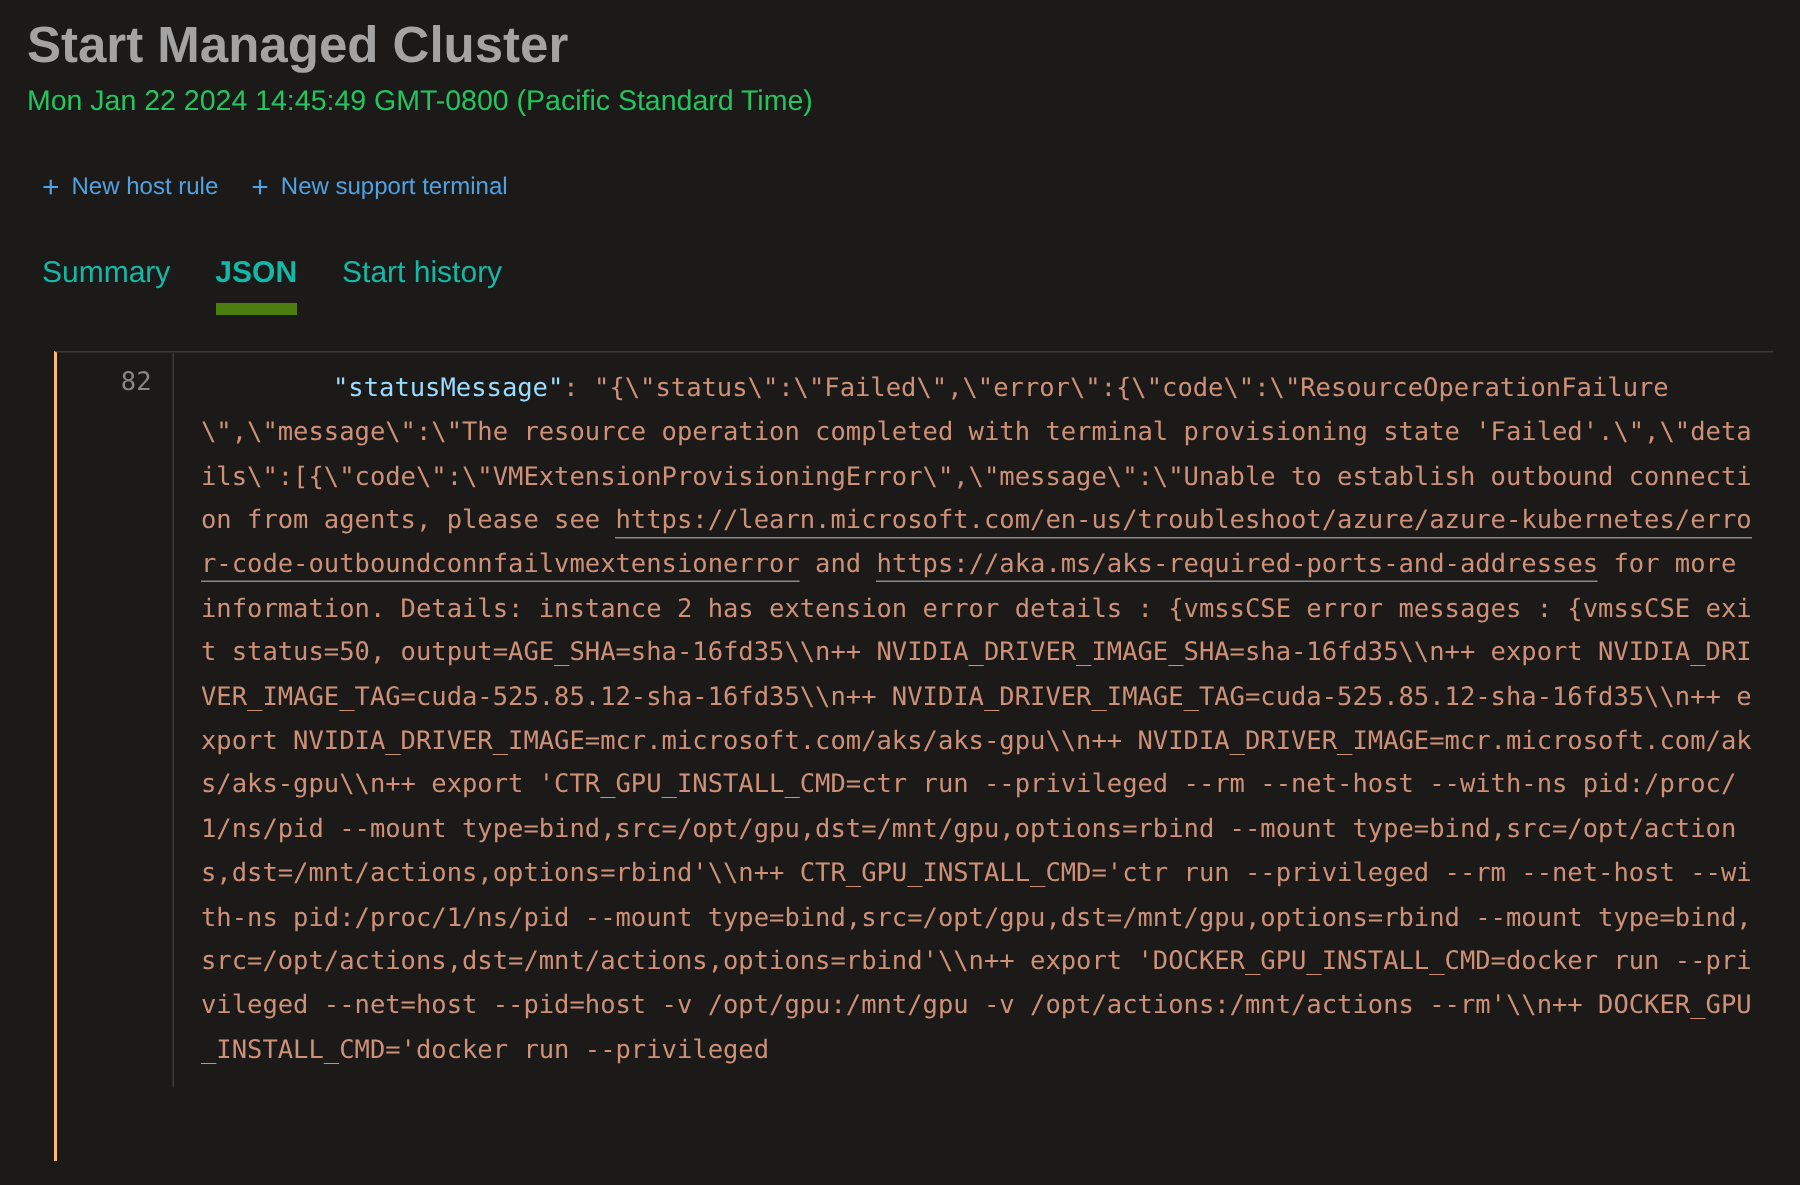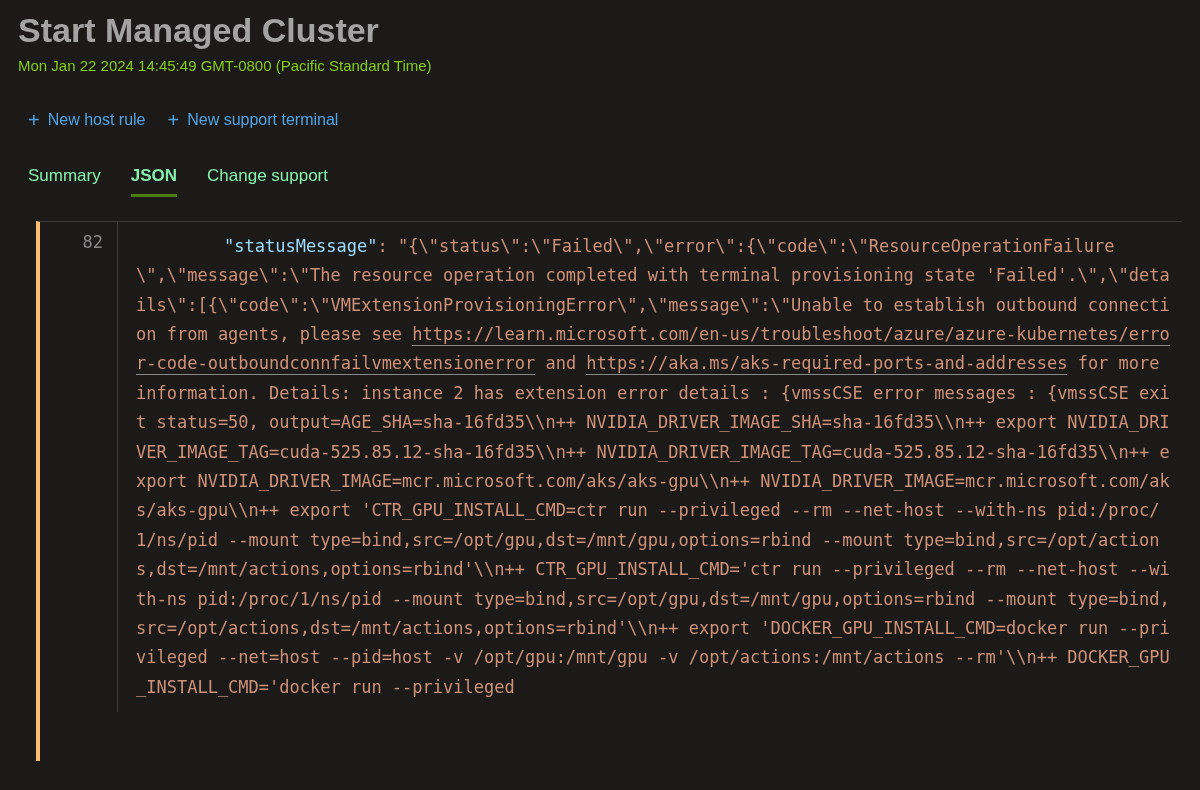--- a/index.html
+++ b/index.html
@@ -14,22 +14,22 @@
   .page {
     padding: 10px 18px 0 18px;
   }
   .title {
     font-size: 34px;
     font-weight: 600;
     color: #a3a3a3;
     line-height: 1.2;
   }
   .subtitle {
-    font-size: 15px;
-    color: #84cc16;
+    font-size: 19px;
+    color: #22c55e;
     margin-top: 6px;
   }
   .action-bar {
     display: flex;
     gap: 22px;
     margin-top: 36px;
     padding-left: 10px;
   }
   .action-item {
     display: inline-flex;
@@ -45,34 +45,34 @@
     line-height: 1;
   }
   .tabs {
     display: flex;
     gap: 30px;
     margin-top: 36px;
     padding-left: 10px;
     border-bottom: none;
   }
   .tab {
-    font-size: 17px;
-    color: #86efac;
+    font-size: 20px;
+    color: #14b8a6;
     padding-bottom: 8px;
     cursor: pointer;
   }
   .tab.active {
     font-weight: 600;
-    border-bottom: 3px solid #4d7c0f;
+    border-bottom: 8px solid #4d7c0f;
   }
   .json-panel {
     margin-top: 24px;
     margin-left: 18px;
     border-top: 1px solid #3a3a3a;
-    border-left: 4px solid #fdba74;
+    border-left: 2px solid #fdba74;
     height: 540px;
     overflow: hidden;
     position: relative;
   }
   .json-row {
     display: flex;
     align-items: flex-start;
   }
   .gutter {
     width: 78px;
@@ -124,21 +124,21 @@
     </div>
     <div class="action-item">
       <span class="plus">+</span>
       <span>New support terminal</span>
     </div>
   </div>
 
   <div class="tabs">
     <div class="tab">Summary</div>
     <div class="tab active">JSON</div>
-    <div class="tab">Change support</div>
+    <div class="tab">Start history</div>
   </div>
 
   <div class="json-panel">
     <div class="json-row">
       <div class="gutter">82</div>
       <div class="code">
         <span class="indent"></span><span class="key">"statusMessage"</span><span>: </span><span>"{\"status\":\"Failed\",\"error\":{\"code\":\"ResourceOperationFailure\",\"message\":\"The resource operation completed with terminal provisioning state 'Failed'.\",\"details\":[{\"code\":\"VMExtensionProvisioningError\",\"message\":\"Unable to establish outbound connection from agents, please see </span><a>https://learn.microsoft.com/en-us/troubleshoot/azure/azure-kubernetes/error-code-outboundconnfailvmextensionerror</a><span> and </span><a>https://aka.ms/aks-required-ports-and-addresses</a><span> for more information. Details: instance 2 has extension error details : {vmssCSE error messages : {vmssCSE exit status=50, output=AGE_SHA=sha-16fd35\\n++ NVIDIA_DRIVER_IMAGE_SHA=sha-16fd35\\n++ export NVIDIA_DRIVER_IMAGE_TAG=cuda-525.85.12-sha-16fd35\\n++ NVIDIA_DRIVER_IMAGE_TAG=cuda-525.85.12-sha-16fd35\\n++ export NVIDIA_DRIVER_IMAGE=mcr.microsoft.com/aks/aks-gpu\\n++ NVIDIA_DRIVER_IMAGE=mcr.microsoft.com/aks/aks-gpu\\n++ export 'CTR_GPU_INSTALL_CMD=ctr run --privileged --rm --net-host --with-ns pid:/proc/1/ns/pid --mount type=bind,src=/opt/gpu,dst=/mnt/gpu,options=rbind --mount type=bind,src=/opt/actions,dst=/mnt/actions,options=rbind'\\n++ CTR_GPU_INSTALL_CMD='ctr run --privileged --rm --net-host --with-ns pid:/proc/1/ns/pid --mount type=bind,src=/opt/gpu,dst=/mnt/gpu,options=rbind --mount type=bind,src=/opt/actions,dst=/mnt/actions,options=rbind'\\n++ export 'DOCKER_GPU_INSTALL_CMD=docker run --privileged --net=host --pid=host -v /opt/gpu:/mnt/gpu -v /opt/actions:/mnt/actions --rm'\\n++ DOCKER_GPU_INSTALL_CMD='docker run --privileged</span>
       </div>
     </div>
   </div>

